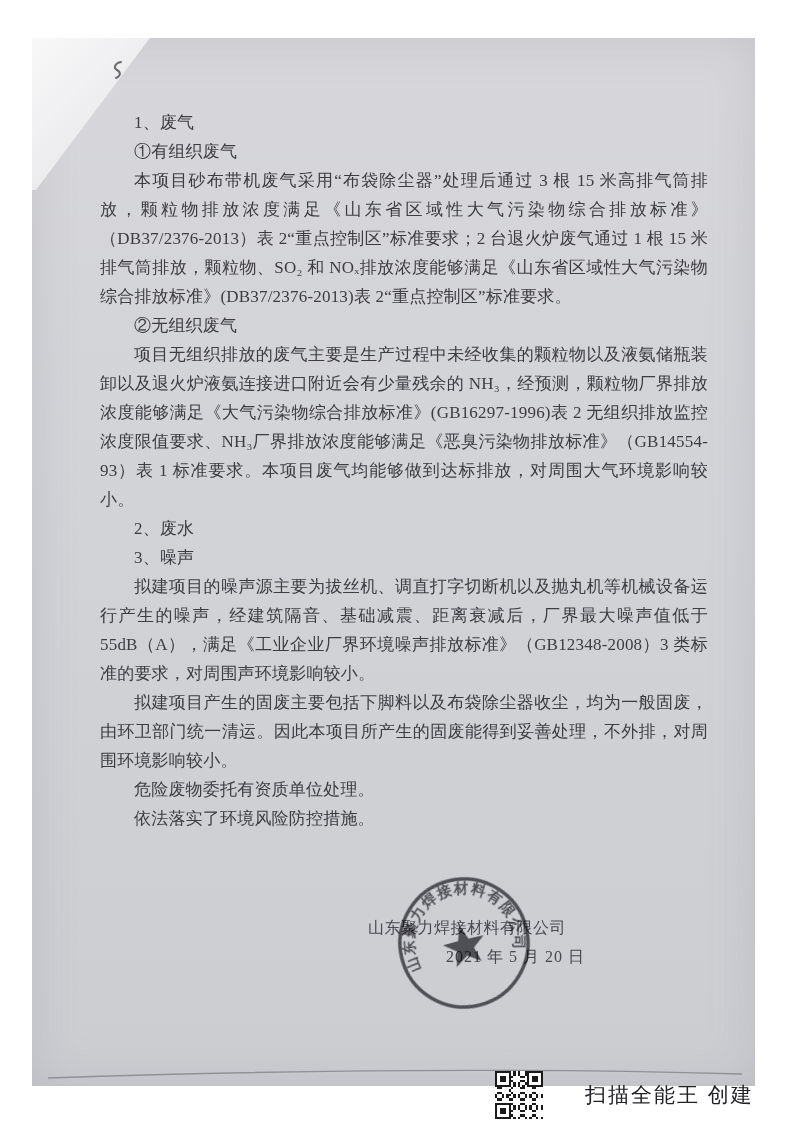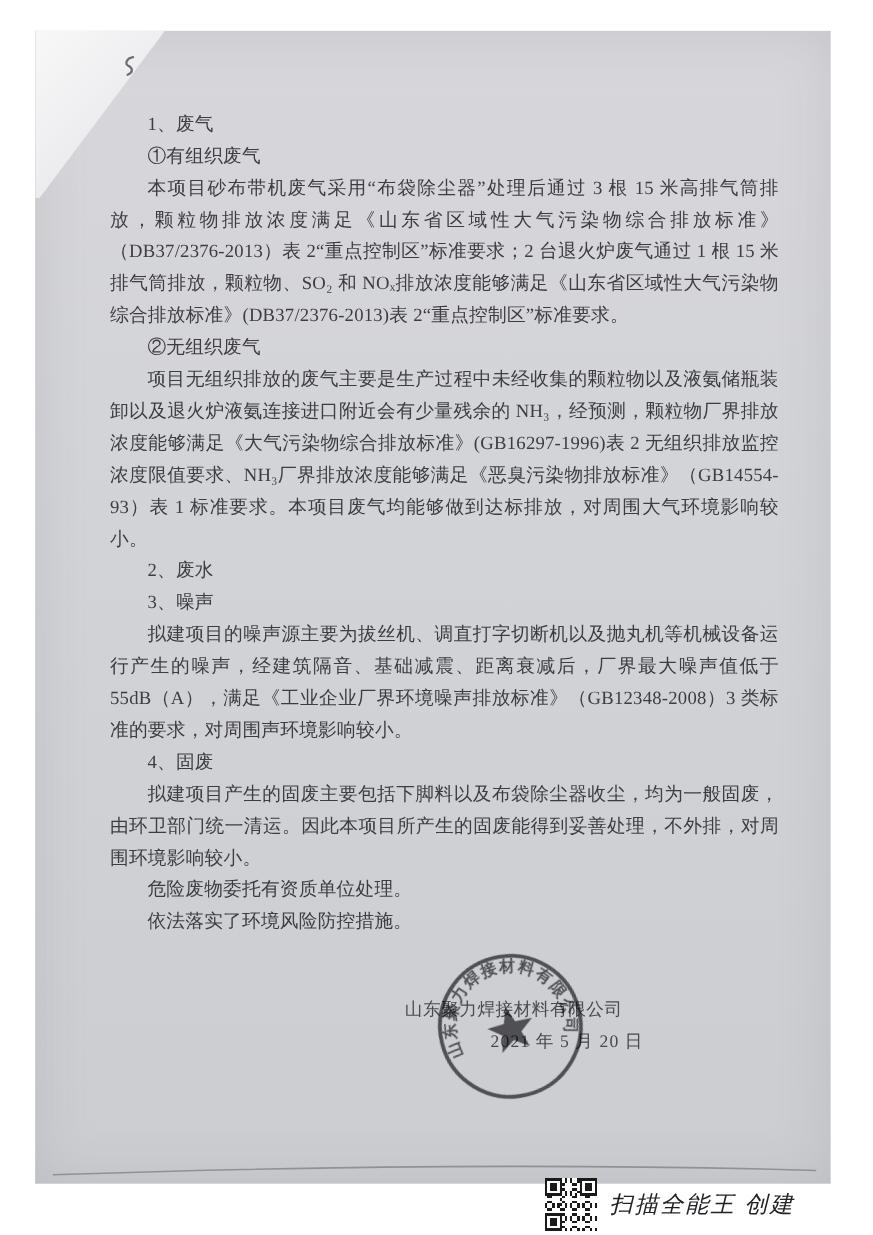--- a/index.html
+++ b/index.html
@@ -10,21 +10,21 @@
   html,body{margin:0;padding:0;}
   body{
     width:794px;height:1123px;
     background:#ffffff;
     position:relative;
     overflow:hidden;
     font-family:"Liberation Serif","DejaVu Serif",serif;
   }
   
   .scan{
-    position:absolute;left:32px;top:28px;width:723px;height:1048px;
+    position:absolute;left:32px;top:38px;width:723px;height:1048px;
     background:linear-gradient(180deg,#d7d7db 0%,var(--paper) 45%,#cccdd1 100%);
     box-shadow:inset 0 0 46px rgba(130,130,140,.22);
     overflow:hidden;
   }
   .corner-fold{
     position:absolute;left:0;top:0;width:170px;height:170px;
     clip-path:polygon(0 0,118px 0,4px 152px,0 152px);
     background:linear-gradient(to left top,#d9d9dc 0%,#ececee 55%,#f8f8f9 100%);
     filter:drop-shadow(3px 2px 4px rgba(105,105,115,.45));
   }
@@ -53,25 +53,24 @@
     opacity:.8;filter:blur(.3px);
     mix-blend-mode:multiply;
   }
   .seal text{
     font-family:"Liberation Serif","DejaVu Serif",serif;
     font-size:14.5px;letter-spacing:1.5px;font-weight:bold;
   }
   
   .qr{position:absolute;left:495px;top:1071px;width:48px;height:48px;}
   .footer-caption{
-    position:absolute;left:554px;top:1081px;
+    position:absolute;left:585px;top:1081px;
     font-size:21px;color:#222226;letter-spacing:2px;
     font-family:"Liberation Sans","DejaVu Sans",sans-serif;
     white-space:nowrap;
-    font-style:italic;
   }
 </style>
 </head>
 <body>
 
 <div class="scan">
   <div class="corner-fold"></div>
 
   <svg class="fold-mark" width="16" height="20" viewBox="0 0 16 20">
     <path d="M11 2 C5 3 3 8 7 10 C11 12 11 16 6 18" fill="none" stroke="#4a4a52" stroke-width="2" stroke-linecap="round" opacity=".8"></path>
@@ -79,21 +78,20 @@
 
   <div class="doc-body">
       <p class="line">1、废气</p>
       <p class="line">①有组织废气</p>
       <p class="para">本项目砂布带机废气采用“布袋除尘器”处理后通过 3 根 15 米高排气筒排放，颗粒物排放浓度满足《山东省区域性大气污染物综合排放标准》（DB37/2376-2013）表 2“重点控制区”标准要求；2 台退火炉废气通过 1 根 15 米排气筒排放，颗粒物、SO₂ 和 NOₓ排放浓度能够满足《山东省区域性大气污染物综合排放标准》(DB37/2376-2013)表 2“重点控制区”标准要求。</p>
       <p class="line">②无组织废气</p>
       <p class="para">项目无组织排放的废气主要是生产过程中未经收集的颗粒物以及液氨储瓶装卸以及退火炉液氨连接进口附近会有少量残余的 NH₃，经预测，颗粒物厂界排放浓度能够满足《大气污染物综合排放标准》(GB16297-1996)表 2 无组织排放监控浓度限值要求、NH₃厂界排放浓度能够满足《恶臭污染物排放标准》（GB14554-93）表 1 标准要求。本项目废气均能够做到达标排放，对周围大气环境影响较小。</p>
       <p class="line">2、废水</p>
       <p class="line">3、噪声</p>
       <p class="para">拟建项目的噪声源主要为拔丝机、调直打字切断机以及抛丸机等机械设备运行产生的噪声，经建筑隔音、基础减震、距离衰减后，厂界最大噪声值低于 55dB（A），满足《工业企业厂界环境噪声排放标准》（GB12348-2008）3 类标准的要求，对周围声环境影响较小。</p>
-      <p class="line">4、固废</p>
       <p class="para">拟建项目产生的固废主要包括下脚料以及布袋除尘器收尘，均为一般固废，由环卫部门统一清运。因此本项目所产生的固废能得到妥善处理，不外排，对周围环境影响较小。</p>
       <p class="line">危险废物委托有资质单位处理。</p>
       <p class="line">依法落实了环境风险防控措施。</p>
     </div>
 
   <div class="sig-company">山东聚力焊接材料有限公司</div>
   <div class="sig-date">2021 年 5 月 20 日</div>
 
   <svg class="seal" viewBox="0 0 160 160">
     <circle cx="80" cy="80" r="64" fill="none" stroke="#3a3a40" stroke-width="3.5"></circle>

